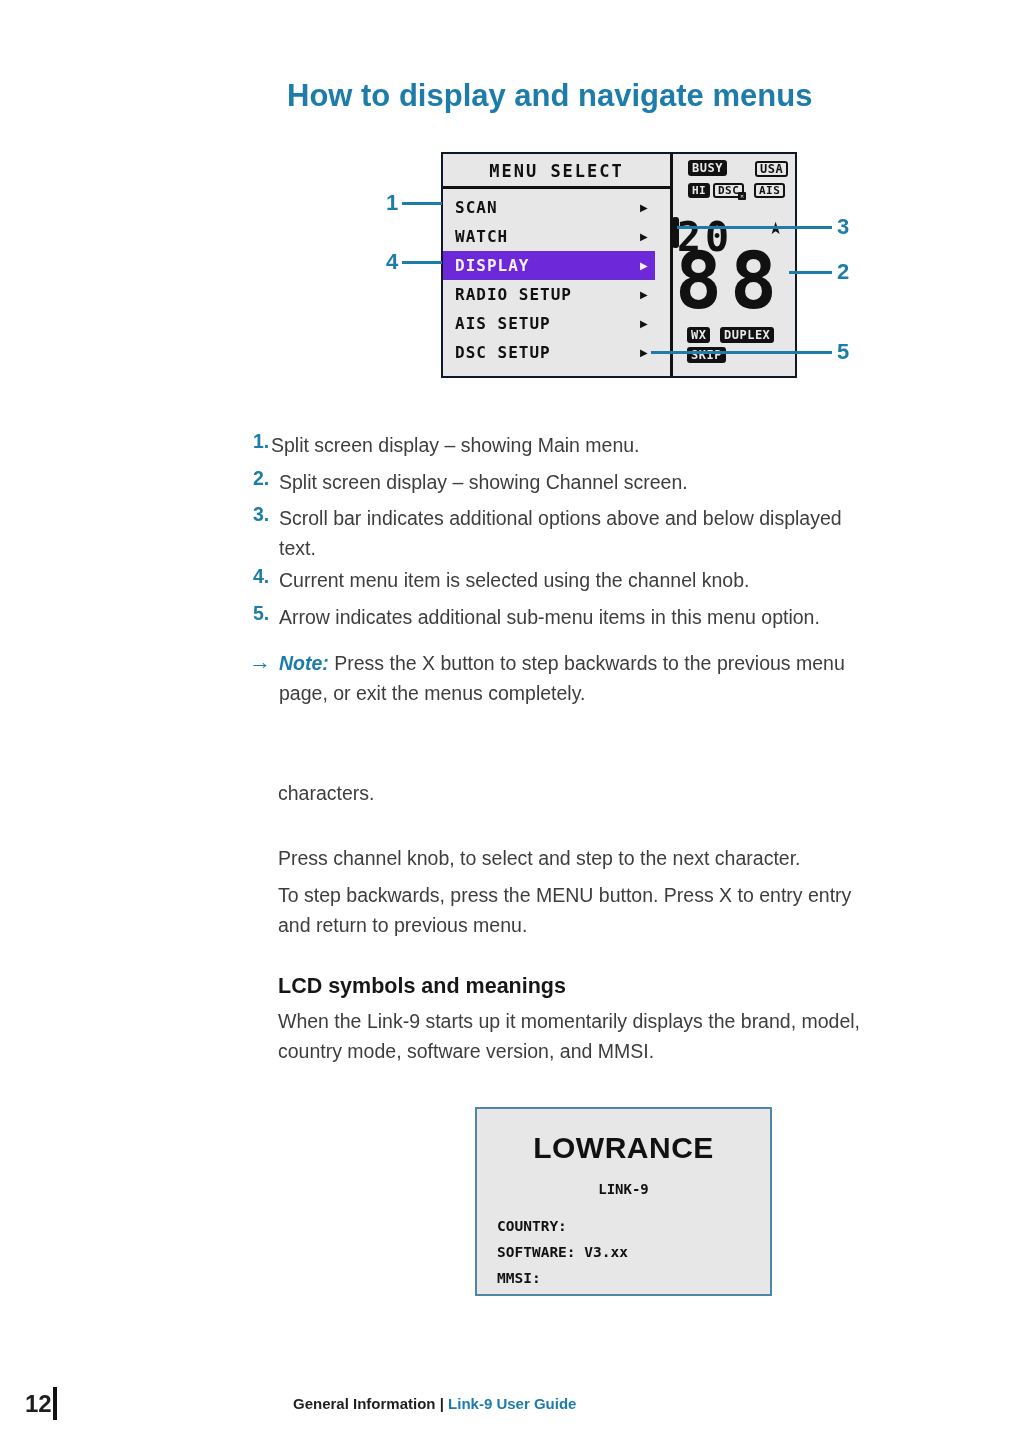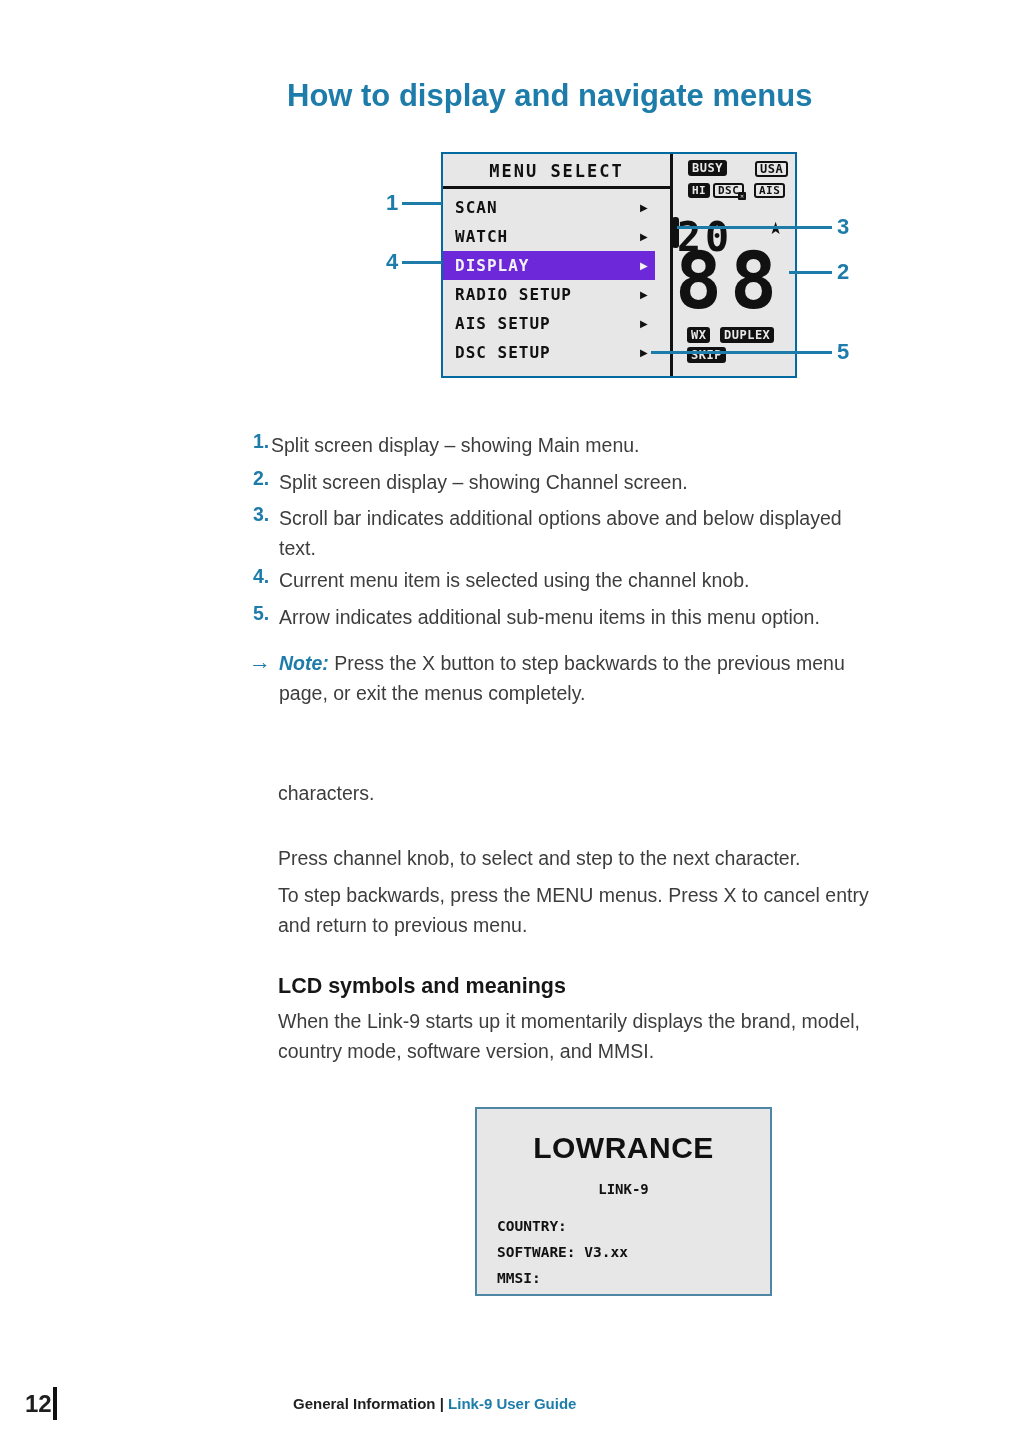--- a/index.html
+++ b/index.html
@@ -8,21 +8,21 @@
     font-family:"Liberation Sans",sans-serif;overflow:hidden;
   }
   .abs{position:absolute;}
   
   .page-title{
     left:287px;top:78px;font-size:31px;font-weight:bold;color:#1d7caa;letter-spacing:0;
   }
   
   .lcd1{
     left:441px;top:152px;width:356px;height:226px;background:#e7e7e7;
-    border:2px solid #0369a1;box-sizing:border-box;
+    border:2px solid #0f172a;box-sizing:border-box;
   }
   .pix{font-family:"DejaVu Sans Mono",monospace;font-weight:bold;color:#111;}
   .menu-header{left:0;top:7px;width:227px;text-align:center;font-size:17px;letter-spacing:2px;}
   .menu-rule{left:0;top:32px;width:227px;height:3px;background:#111;}
   .menu-row{left:0;width:227px;height:29px;line-height:29px;}
   .menu-label{position:absolute;left:12px;font-size:16px;letter-spacing:1px;}
   .menu-arrow{position:absolute;left:197px;top:0;font-size:10px;line-height:29px;color:#111;}
   .menu-row.selected{left:0;width:212px;background:#6d28d9;}
   .menu-row.selected .menu-label,.menu-row.selected .menu-arrow{color:#f2f2f2;}
   .lcd-divider{left:227px;top:0;width:3px;height:100%;background:#111;}
@@ -148,21 +148,21 @@
   <div class="abs body-text" style="left:279px;top:648px;">
     <div><span class="note-label">Note:</span> <span>Press the X button to step backwards to the previous menu</span></div>
     <div>page, or exit the menus completely.</div>
   </div>
 
   <div class="abs body-text" style="left:278px;top:778px;">
     <div>characters.</div>
   </div>
   <div class="abs body-text" style="left:278px;top:843px;">Press channel knob, to select and step to the next character.</div>
   <div class="abs body-text" style="left:278px;top:880px;">
-    <div>To step backwards, press the MENU menus. Press X to cancel entry</div>
+    <div>To step backwards, press the MENU button. Press X to entry entry</div>
     <div>and return to previous menu.</div>
   </div>
 
   <div class="abs sec-heading" style="left:278px;top:974px;">LCD symbols and meanings</div>
   <div class="abs body-text" style="left:278px;top:1006px;">
     <div>When the Link-9 starts up it momentarily displays the brand, model,</div>
     <div>country mode, software version, and MMSI.</div>
   </div>
 
   <div class="abs lcd2">

